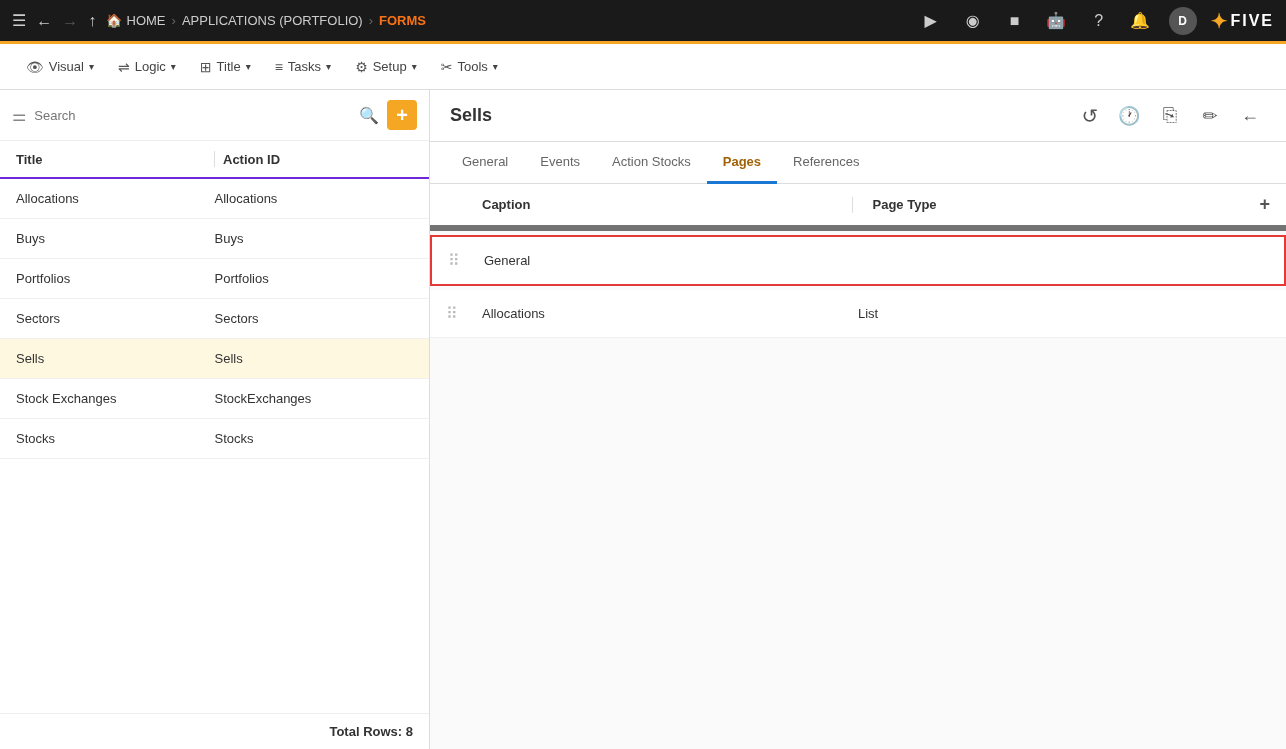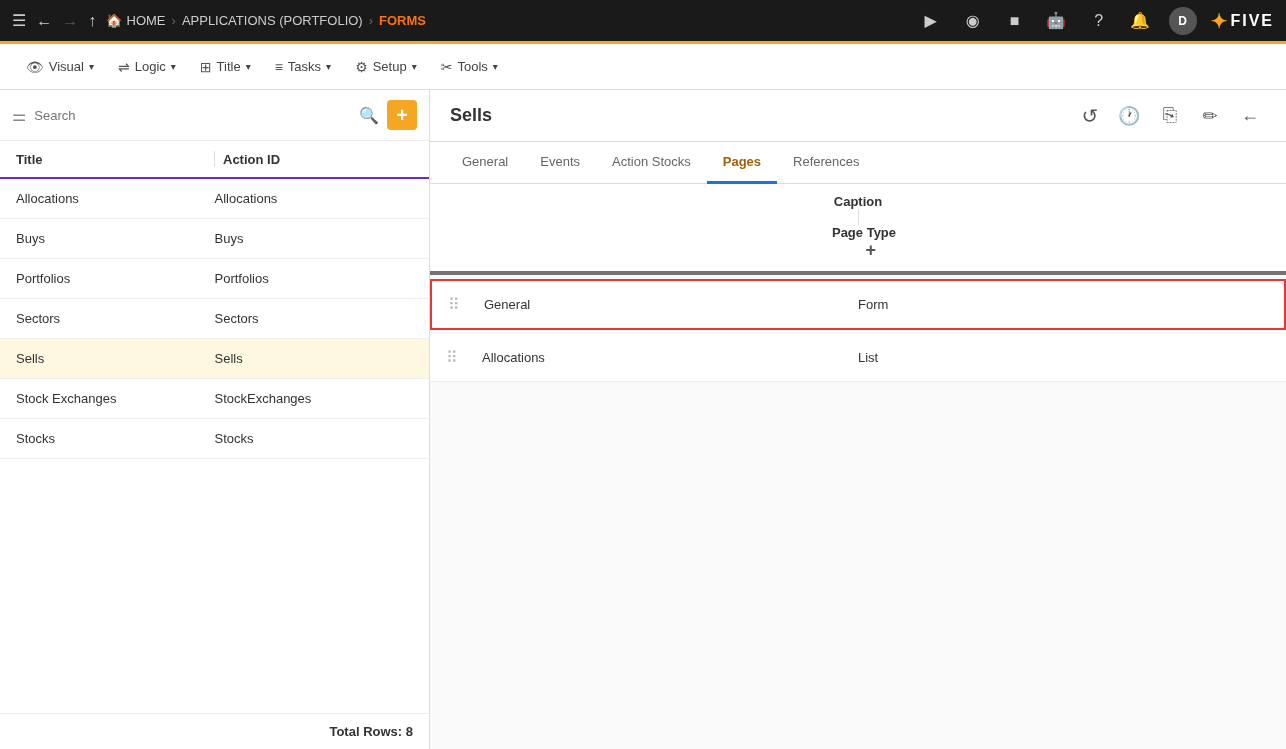--- a/index.html
+++ b/index.html
@@ -174,26 +174,25 @@
     
     .pages-content {
       flex: 1;
       padding: 0;
       overflow-y: auto;
     }
     .pages-table-header {
       display: flex;
       align-items: center;
       padding: 10px 16px;
-      border-bottom: 4px solid #737373;
+      border-bottom: 6px solid #737373;
       background: #fff;
       font-weight: 600;
       color: #333;
       font-size: 13px;
-      flex-direction: column;
     }
     .pages-col-drag { width: 36px; }
     .pages-col-caption { flex: 1; }
     .pages-col-sep { width: 1px; background: #ddd; height: 16px; margin: 0 8px; }
     .pages-col-type { flex: 1; margin-left: 12px; }
     .pages-col-add { width: 36px; display: flex; justify-content: flex-end; }
     .add-row-btn {
       color: #555;
       cursor: pointer;
       font-size: 18px;
@@ -371,21 +370,20 @@
         <div class="pages-col-sep"></div>
         <div class="pages-col-type">Page Type</div>
         <div class="pages-col-add">
           <span class="add-row-btn">+</span>
         </div>
       </div>
 
       <div class="pages-row selected-row">
         <div class="drag-dots">⠿</div>
         <div class="pages-caption">General</div>
-        <div class="pages-type">Form</div>
         <div class="pages-spacer"></div>
       </div>
 
       <div class="pages-row">
         <div class="drag-dots">⠿</div>
         <div class="pages-caption">Allocations</div>
         <div class="pages-type">List</div>
         <div class="pages-spacer"></div>
       </div>
     </div>

